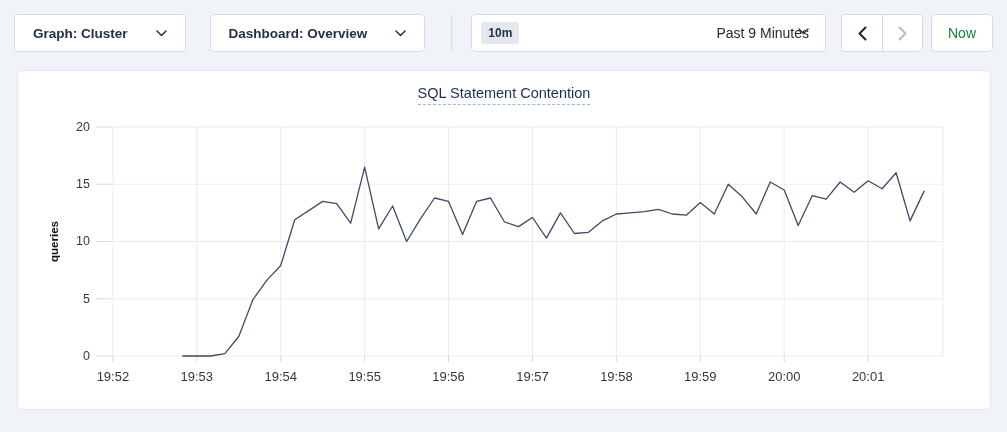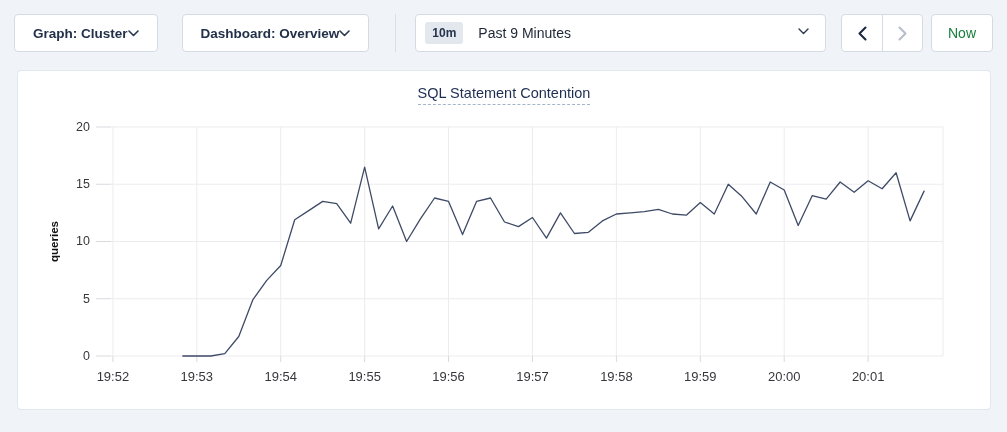--- a/index.html
+++ b/index.html
@@ -18,30 +18,30 @@
   .btn {
     height: 38px;
     background: #ffffff;
     border: 1px solid #d5dbe5;
     border-radius: 4px;
     display: flex; align-items: center; justify-content: center;
     font-family: "Liberation Sans", sans-serif;
     font-size: 13.5px; font-weight: 700; color: #223049;
     cursor: pointer;
   }
-  .dd { gap: 0; padding: 8px 18px; }
+  .dd { gap: 28px; padding: 8px 18px; }
   .dd-dashboard { margin-left: 24px; }
   .toolbar-divider {
     width: 1px; height: 38px;
     background: #d9dee7;
     margin: 0 19px 0 26px;
   }
   .time-selector {
     flex: 1;
-    justify-content: flex-start;
+    justify-content: space-between;
     padding: 0 16px 0 9px;
     font-weight: 400; font-size: 14px; color: #1d2637;
     margin-right: 15px;
     position: relative;
   }
   .time-badge {
     background: #e3e7ee;
     color: #26334d;
     font-size: 12px; font-weight: 700;
     border-radius: 3px;

